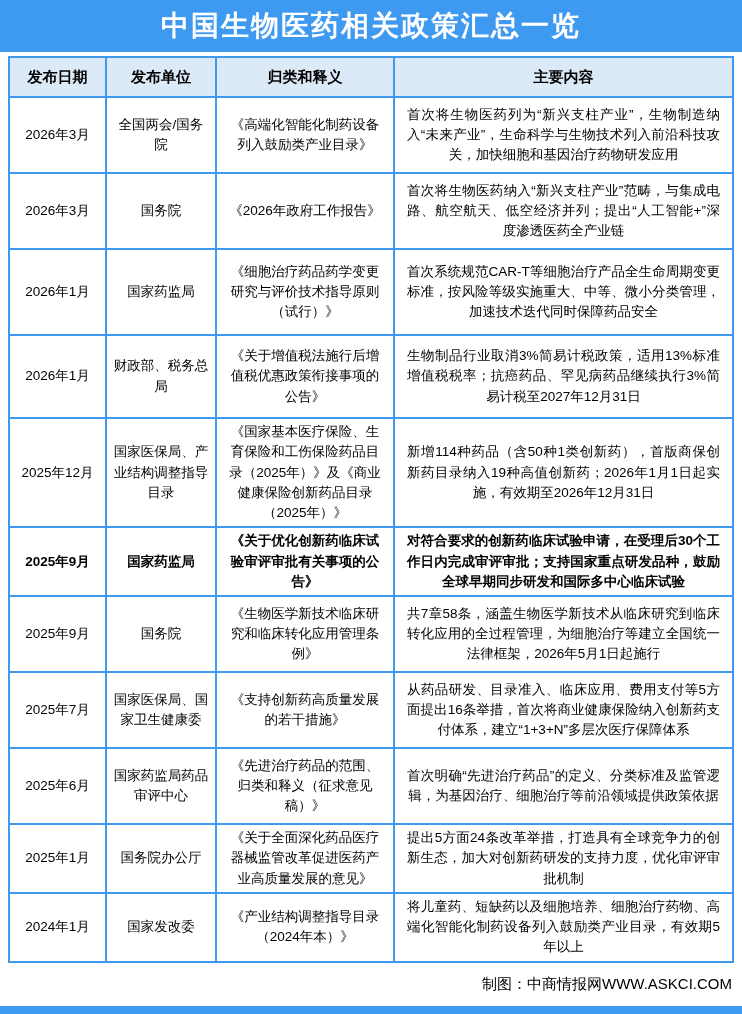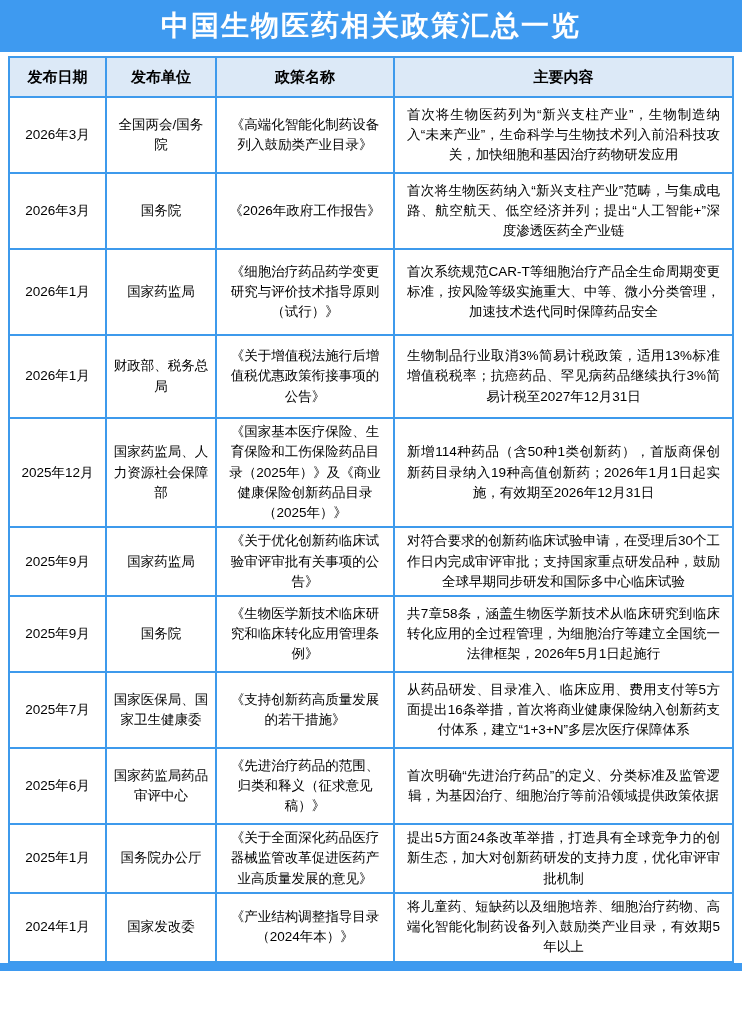--- a/index.html
+++ b/index.html
@@ -56,21 +56,21 @@
   td.c-content {
     text-align: justify;
     text-align-last: center;
     padding: 3px 12px;
     margin-left: 8px;
   }
   tr.h76  td { height: 76px; }
   tr.h86  td { height: 86px; }
   tr.h83  td { height: 83px; }
   tr.h103 td { height: 103px; }
-  tr.h75  td { height: 62px; }
+  tr.h75  td { height: 62px; font-weight: bold; }
   tr.h68  td { height: 68px; }
 
   .footer {
     flex: 1 0 auto;
     min-height: 26px;
     display: flex;
     align-items: center;
     justify-content: flex-end;
     padding: 2px 10px 2px 0;
     font-size: 15px;
@@ -95,21 +95,21 @@
       <colgroup>
         <col style="width:97px">
         <col style="width:110px">
         <col style="width:178px">
         <col>
       </colgroup>
       <thead>
         <tr>
           <th>发布日期</th>
           <th>发布单位</th>
-          <th>政策名称</th>
+          <th>归类和释义</th>
           <th>主要内容</th>
         </tr>
       </thead>
       <tbody>
         <tr class="h76">
           <td class="c-date">2026年3月</td>
           <td class="c-unit">全国两会/国务院</td>
           <td class="c-policy">《高端化智能化制药设备列入鼓励类产业目录》</td>
           <td class="c-content">首次将生物医药列为“新兴支柱产业”，生物制造纳入“未来产业”，生命科学与生物技术列入前沿科技攻关，加快细胞和基因治疗药物研发应用</td>
         </tr>
@@ -126,21 +126,21 @@
           <td class="c-content">首次系统规范CAR-T等细胞治疗产品全生命周期变更标准，按风险等级实施重大、中等、微小分类管理，加速技术迭代同时保障药品安全</td>
         </tr>
         <tr class="h83">
           <td class="c-date">2026年1月</td>
           <td class="c-unit">财政部、税务总局</td>
           <td class="c-policy">《关于增值税法施行后增值税优惠政策衔接事项的公告》</td>
           <td class="c-content">生物制品行业取消3%简易计税政策，适用13%标准增值税税率；抗癌药品、罕见病药品继续执行3%简易计税至2027年12月31日</td>
         </tr>
         <tr class="h103">
           <td class="c-date">2025年12月</td>
-          <td class="c-unit">国家药监局、人力资源社会保障部</td>
+          <td class="c-unit">国家医保局、产业结构调整指导目录</td>
           <td class="c-policy">《国家基本医疗保险、生育保险和工伤保险药品目录（2025年）》及《商业健康保险创新药品目录（2025年）》</td>
           <td class="c-content">新增114种药品（含50种1类创新药），首版商保创新药目录纳入19种高值创新药；2026年1月1日起实施，有效期至2026年12月31日</td>
         </tr>
         <tr class="h75">
           <td class="c-date">2025年9月</td>
           <td class="c-unit">国家药监局</td>
           <td class="c-policy">《关于优化创新药临床试验审评审批有关事项的公告》</td>
           <td class="c-content">对符合要求的创新药临床试验申请，在受理后30个工作日内完成审评审批；支持国家重点研发品种，鼓励全球早期同步研发和国际多中心临床试验</td>
         </tr>
         <tr class="h76">
@@ -170,16 +170,19 @@
         <tr class="h68">
           <td class="c-date">2024年1月</td>
           <td class="c-unit">国家发改委</td>
           <td class="c-policy">《产业结构调整指导目录（2024年本）》</td>
           <td class="c-content">将儿童药、短缺药以及细胞培养、细胞治疗药物、高端化智能化制药设备列入鼓励类产业目录，有效期5年以上</td>
         </tr>
       </tbody>
     </table>
   </div>
 
+  <div class="footer">
+    <span>制图：中商情报网WWW.ASKCI.COM</span>
+  </div>
 
   <div class="bottom-bar"></div>
 
 </div>
 
 </body></html>

